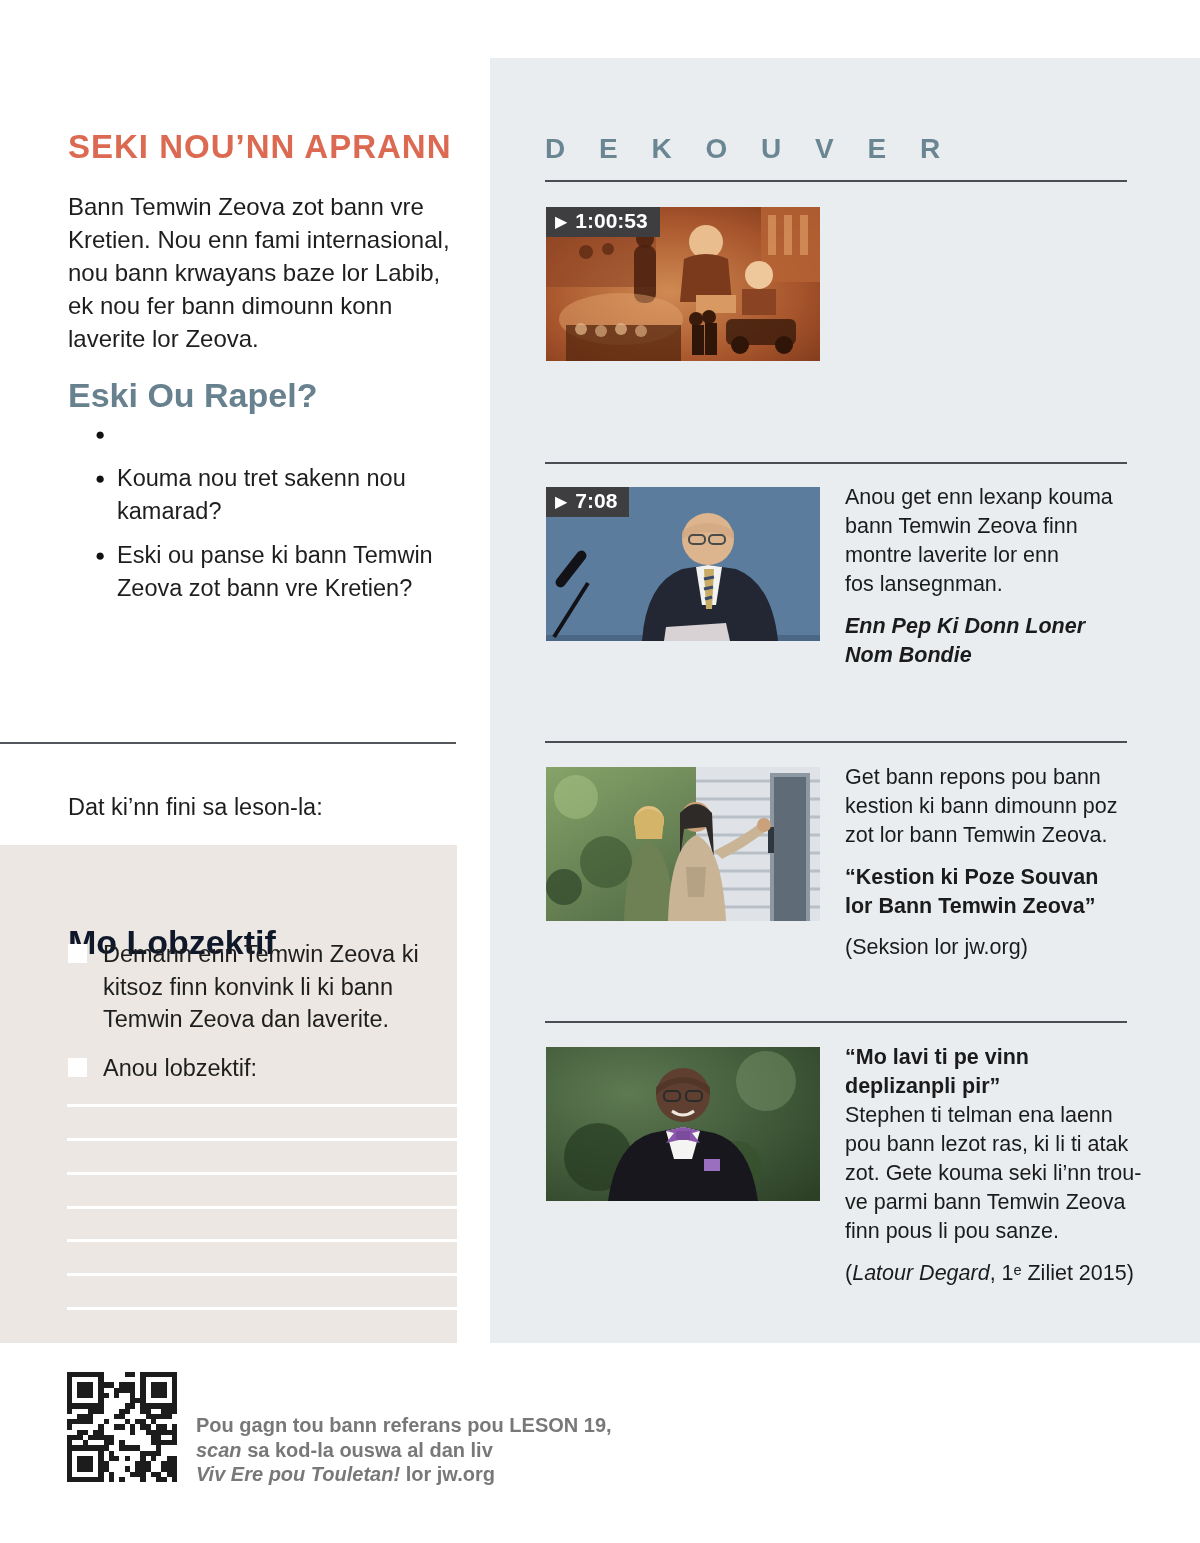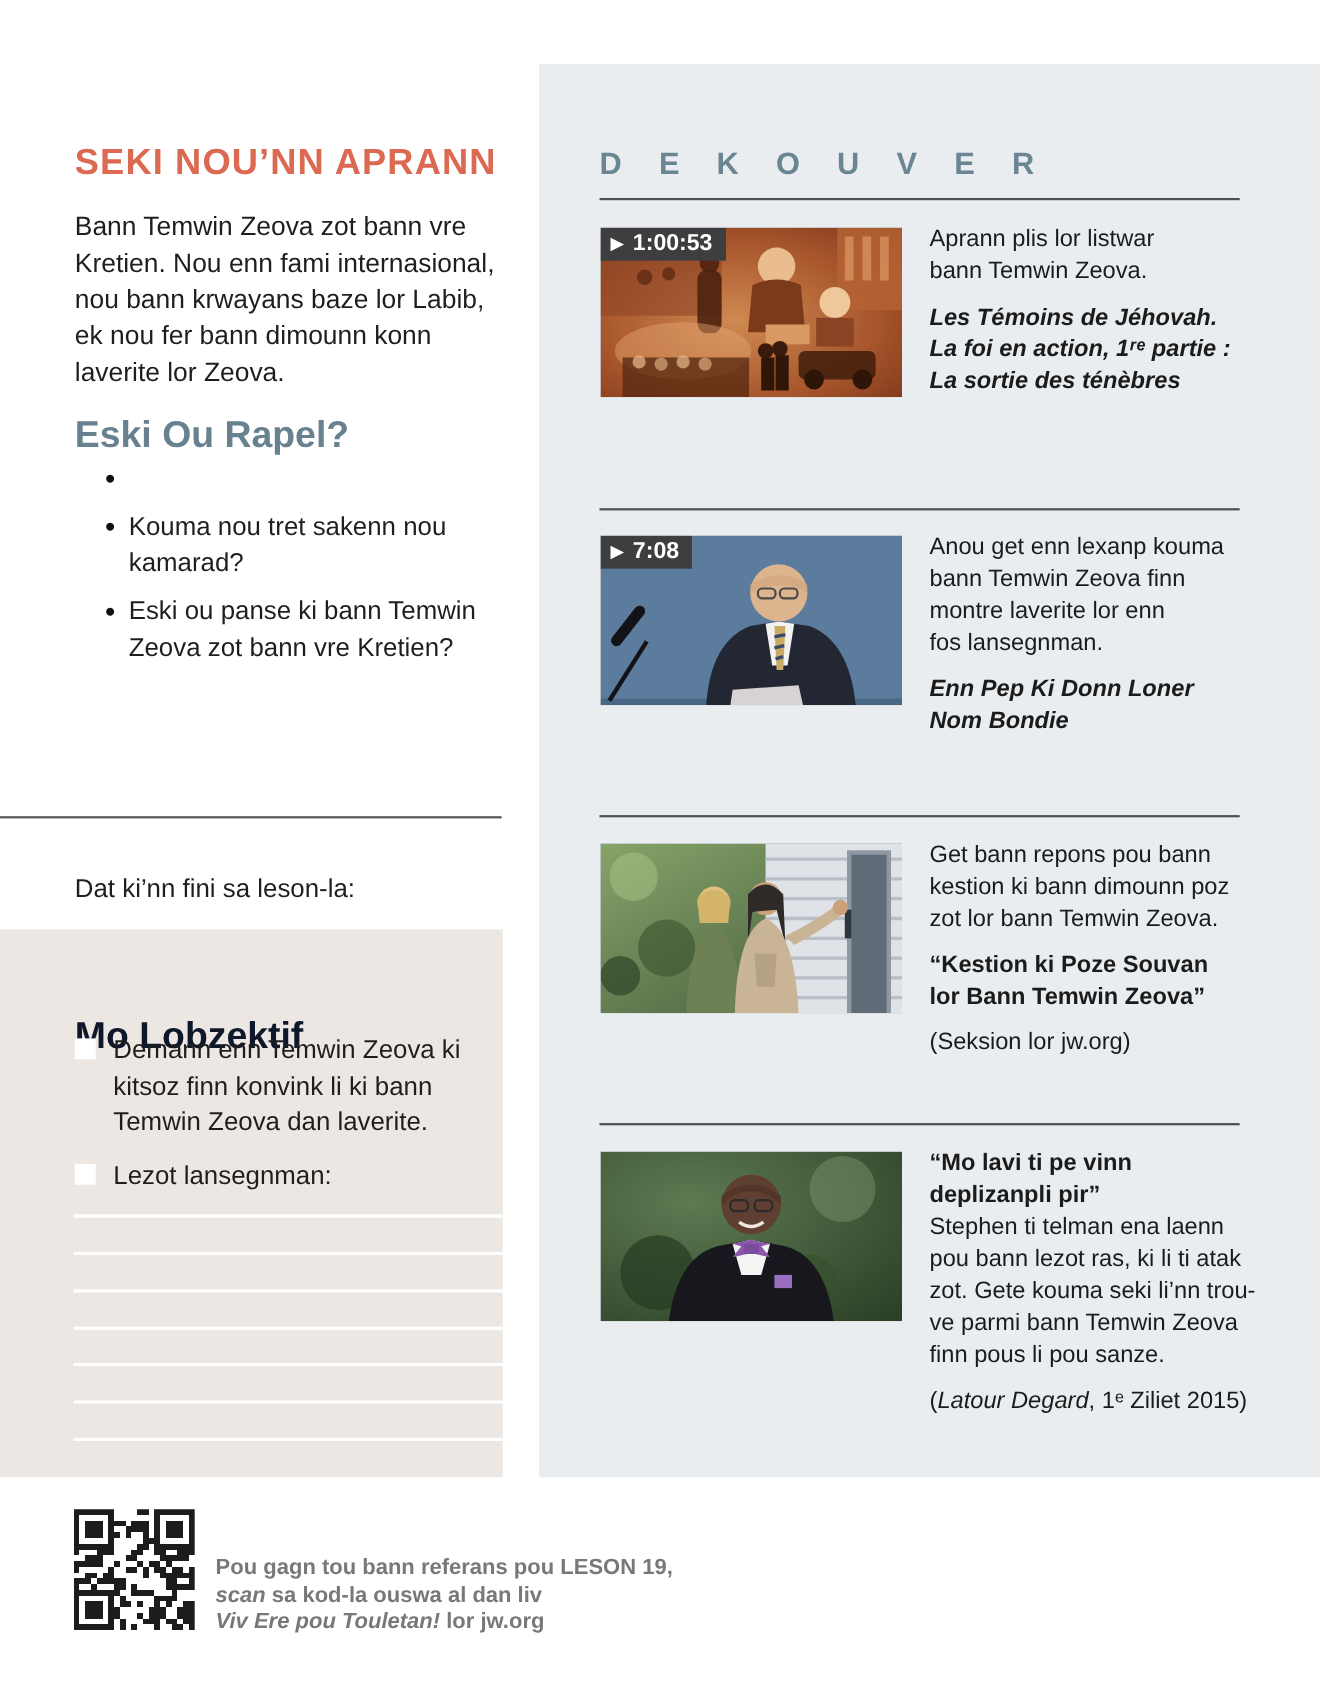--- a/index.html
+++ b/index.html
@@ -93,21 +93,21 @@
   <h2 class="abs obj-title">Mo Lobzektif</h2>
 
   <div class="obj-item o1">
     <span class="checkbox"></span>
     <span class="obj-text pre">Demann enn Temwin Zeova ki
 kitsoz finn konvink li ki bann
 Temwin Zeova dan laverite.</span>
   </div>
   <div class="obj-item o2">
     <span class="checkbox"></span>
-    <span class="obj-text pre">Lezot lansegnman:</span>
+    <span class="obj-text pre">Anou lobzektif:</span>
   </div>
 
   <div class="wline" style="top:1104px"></div>
   <div class="wline" style="top:1138px"></div>
   <div class="wline" style="top:1172px"></div>
   <div class="wline" style="top:1206px"></div>
   <div class="wline" style="top:1239px"></div>
   <div class="wline" style="top:1273px"></div>
   <div class="wline" style="top:1307px"></div>
 
@@ -389,27 +389,20 @@
       <rect x="130" y="84" width="14" height="9" rx="2" fill="#7b4b9e"></rect>
       <rect x="158" y="112" width="16" height="12" fill="#9a6fc0"></rect>
       <circle cx="137" cy="48" r="27" fill="#5f4030"></circle>
       <path d="M110 48 Q137 24 164 48 L164 40 Q137 20 110 40 Z" fill="#4d3225" opacity="0.7"></path>
       <rect x="118" y="44" width="16" height="10" rx="4" fill="none" stroke="#2b2b2b" stroke-width="2"></rect>
       <rect x="140" y="44" width="16" height="10" rx="4" fill="none" stroke="#2b2b2b" stroke-width="2"></rect>
       <path d="M126 64 Q137 72 148 64" stroke="#f0e8e0" stroke-width="3" fill="none"></path>
     </svg>
   </div>
 
-  <div class="abs itext t1">
-    <p class="pre">Aprann plis lor listwar
-bann Temwin Zeova.</p>
-    <p class="pre vtitle">Les Témoins de Jéhovah.
-La foi en action, 1ʳᵉ partie :
-La sortie des ténèbres</p>
-  </div>
 
   <div class="abs itext t2">
     <p class="pre">Anou get enn lexanp kouma
 bann Temwin Zeova finn
 montre laverite lor enn
 fos lansegnman.</p>
     <p class="pre vtitle">Enn Pep Ki Donn Loner
 Nom Bondie</p>
   </div>
 

